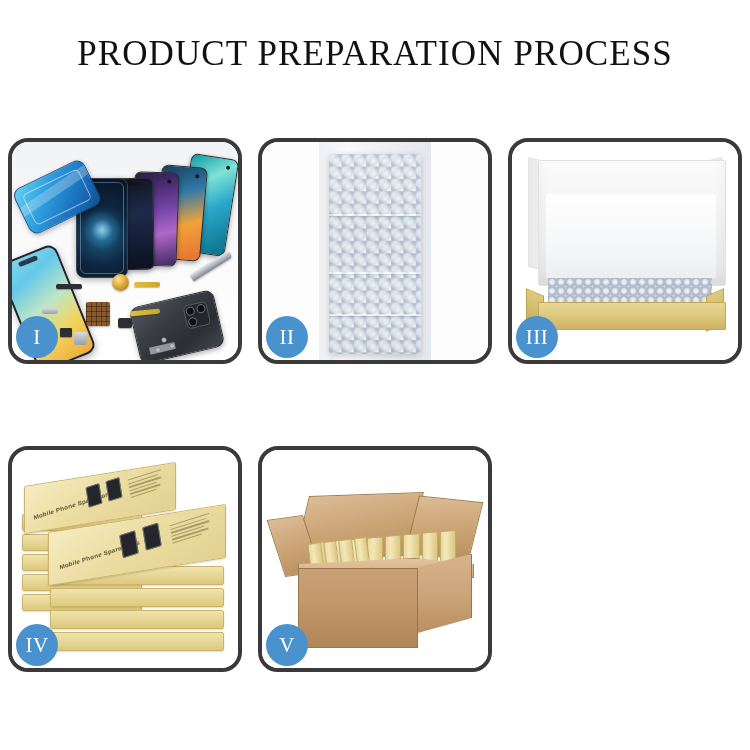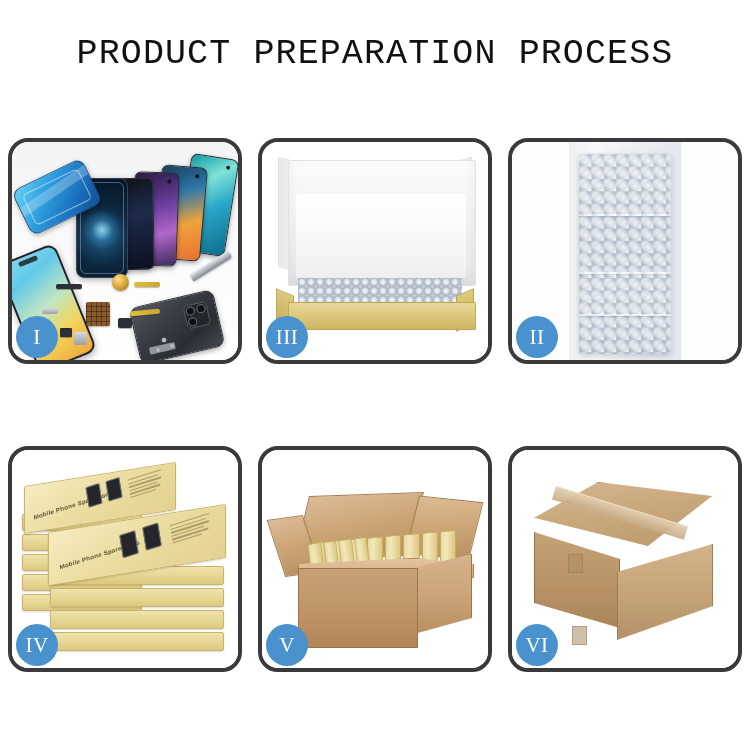--- a/index.html
+++ b/index.html
@@ -24,21 +24,21 @@
   
   .header {
     position: absolute;
     top: 0; left: 0;
     width: 750px;
     text-align: center;
   }
   .title {
     margin: 0;
     padding-top: 36px;
-    font-family: Liberation Mono, monospace;
+    font-family: Liberation Serif, serif;
     font-size: 35px;
     font-weight: 400;
     letter-spacing: 1.1px;
     color: #111113;
     line-height: 1.05;
     white-space: nowrap;
   }
   .subtitle {
     margin: 0;
     padding-top: 11px;
@@ -493,44 +493,44 @@
         <span class="part screw" style="left:150px; top:196px;"></span>
         <span class="part screw" style="left:158px; top:202px;"></span>
         <span class="part screw" style="left:144px; top:206px;"></span>
         <div class="tweezer"></div>
       </div>
       <div class="badge">I</div>
     </div>
 
     <div class="panel">
       <div class="panel-stage">
+        <div class="p2-bg"></div>
+        <div class="wrap-sheet"></div>
+        <div class="bubbles">
+          <span class="wrap-seam" style="top:60px;"></span>
+          <span class="wrap-seam" style="top:118px;"></span>
+          <span class="wrap-seam" style="top:160px;"></span>
+        </div>
+      </div>
+      <div class="badge">II</div>
+    </div>
+
+    <div class="panel">
+      <div class="panel-stage">
         <div class="p3-bg"></div>
         <div class="obox-lid-flapL"></div>
         <div class="obox-lid-flapR"></div>
         <div class="obox-lid"></div>
         <div class="obox-foam"></div>
         <div class="obox-inner-bubbles"></div>
         <div class="obox-base-left"></div>
         <div class="obox-base-right"></div>
         <div class="obox-base"></div>
       </div>
       <div class="badge">III</div>
-    </div>
-
-    <div class="panel">
-      <div class="panel-stage">
-        <div class="p2-bg"></div>
-        <div class="wrap-sheet"></div>
-        <div class="bubbles">
-          <span class="wrap-seam" style="top:60px;"></span>
-          <span class="wrap-seam" style="top:118px;"></span>
-          <span class="wrap-seam" style="top:160px;"></span>
-        </div>
-      </div>
-      <div class="badge">II</div>
     </div>
 
     <div class="panel">
       <div class="panel-stage">
         <div class="p4-bg"></div>
         <div class="ystack">
 
           <div class="ybox" style="left:2px;  top:56px;  width:118px; height:15px;"></div>
           <div class="ybox" style="left:2px;  top:76px;  width:118px; height:15px;"></div>
           <div class="ybox" style="left:2px;  top:96px;  width:118px; height:15px;"></div>
@@ -605,28 +605,15 @@
         </div>
 
         <div class="flap flap-front"></div>
         <div class="carton-lip"></div>
         <div class="carton-side"></div>
         <div class="carton-front"></div>
       </div>
       <div class="badge">V</div>
     </div>
 
-    <div class="panel">
-      <div class="panel-stage">
-        <div class="p6-bg"></div>
-        <div class="tape-glint"></div>
-        <div class="sbox-top"></div>
-        <div class="tape"></div>
-        <div class="sbox-left"></div>
-        <div class="sbox-right"></div>
-        <span class="tape-tab" style="left:56px; top:104px;"></span>
-        <span class="tape-tab" style="left:60px; top:176px;"></span>
-      </div>
-      <div class="badge">VI</div>
-    </div>
 
   </div>
 </div>
 
 </body></html>

